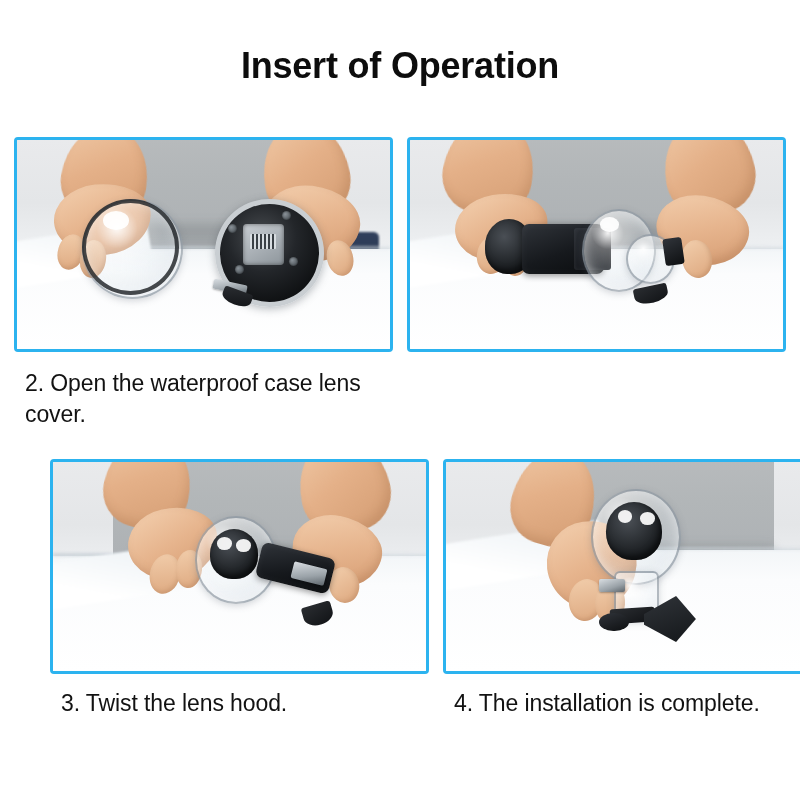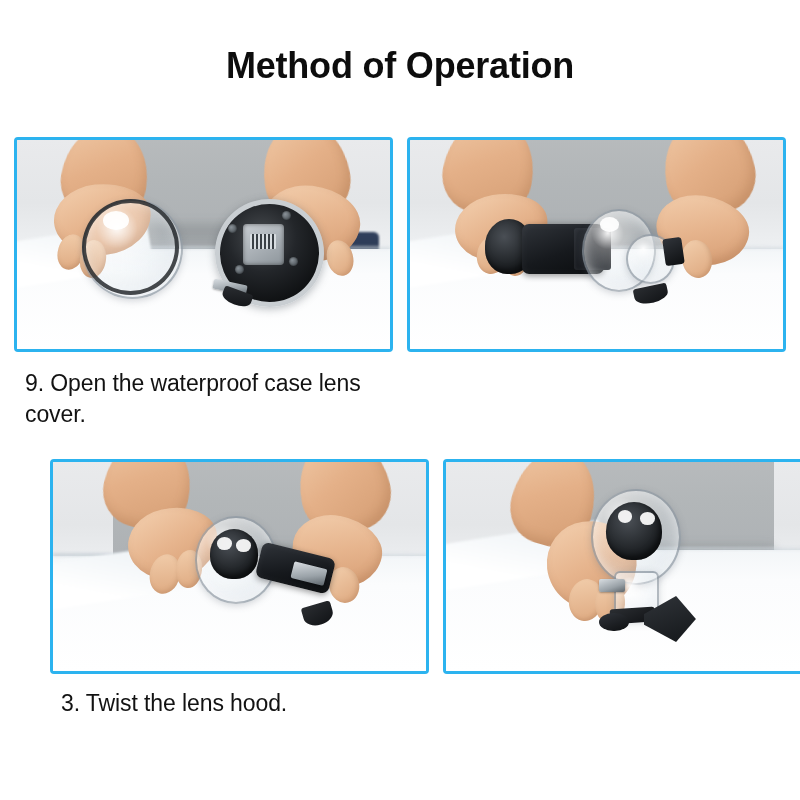--- a/index.html
+++ b/index.html
@@ -248,21 +248,21 @@
     line-height: 1.33;
     color: #121212;
     letter-spacing: -0.1px;
   }
   .caption.indent { padding-left: 13px; }
   .caption.row2 { margin-top: 14px; }
 </style>
 </head>
 <body>
 
-<div class="page-title">Method of Operation</div>
+<div class="page-title">Insert of Operation</div>
 
 <div class="steps-grid">
 
   <div class="step">
     <div class="photo-frame">
       <div class="scene">
         <div class="backdrop-wall"></div>
         <div class="torso"></div>
         <div class="torso-shadow"></div>
         <div class="navy-shirt" style="right:3%;top:44%;width:14%;height:26%;"></div>
@@ -287,21 +287,21 @@
         <div class="case-port" style="left:60.5%;top:40%;width:11%;height:20%;"></div>
         <div class="case-pins" style="left:62.5%;top:45%;width:7%;height:7%;"></div>
         <div class="screw" style="left:56.5%;top:40%;"></div>
         <div class="screw" style="left:71%;top:34%;"></div>
         <div class="screw" style="left:73%;top:56%;"></div>
         <div class="screw" style="left:58.5%;top:60%;"></div>
         <div class="lock-lever" style="left:52.5%;top:68%;width:9%;height:5%;transform:rotate(12deg);"></div>
         <div class="handle-strap" style="left:55%;top:72%;width:8%;height:7%;transform:rotate(20deg);"></div>
       </div>
     </div>
-    <div class="caption">9. Open the waterproof case lens cover.</div>
+    <div class="caption">2. Open the waterproof case lens cover.</div>
   </div>
 
   <div class="step">
     <div class="photo-frame">
       <div class="scene">
         <div class="backdrop-wall"></div>
         <div class="torso wide"></div>
         <div class="torso-shadow"></div>
         <div class="table"></div>
         <div class="table-edge"></div>
@@ -380,15 +380,16 @@
         <div class="camera-gimbal" style="left:43%;top:19%;width:15%;height:28%;"></div>
         <div class="glint" style="left:46%;top:23%;width:4%;height:6%;"></div>
         <div class="glint" style="left:52%;top:24%;width:4%;height:6%;"></div>
         <div class="dome" style="left:45%;top:52%;width:11%;height:22%;border-radius:6px;"></div>
         <div class="lock-lever" style="left:41%;top:56%;width:7%;height:6%;"></div>
         <div class="tripod-mount" style="left:44%;top:70%;width:12%;height:7%;transform:rotate(-4deg);"></div>
         <div class="buckle" style="left:41%;top:72%;width:8%;height:9%;border-radius:50%;"></div>
         <div class="tripod-fin" style="left:53%;top:64%;width:14%;height:22%;"></div>
       </div>
     </div>
+    <div class="caption row2">4. The installation is complete.</div>
   </div>
 
 </div>
 
 </body></html>

